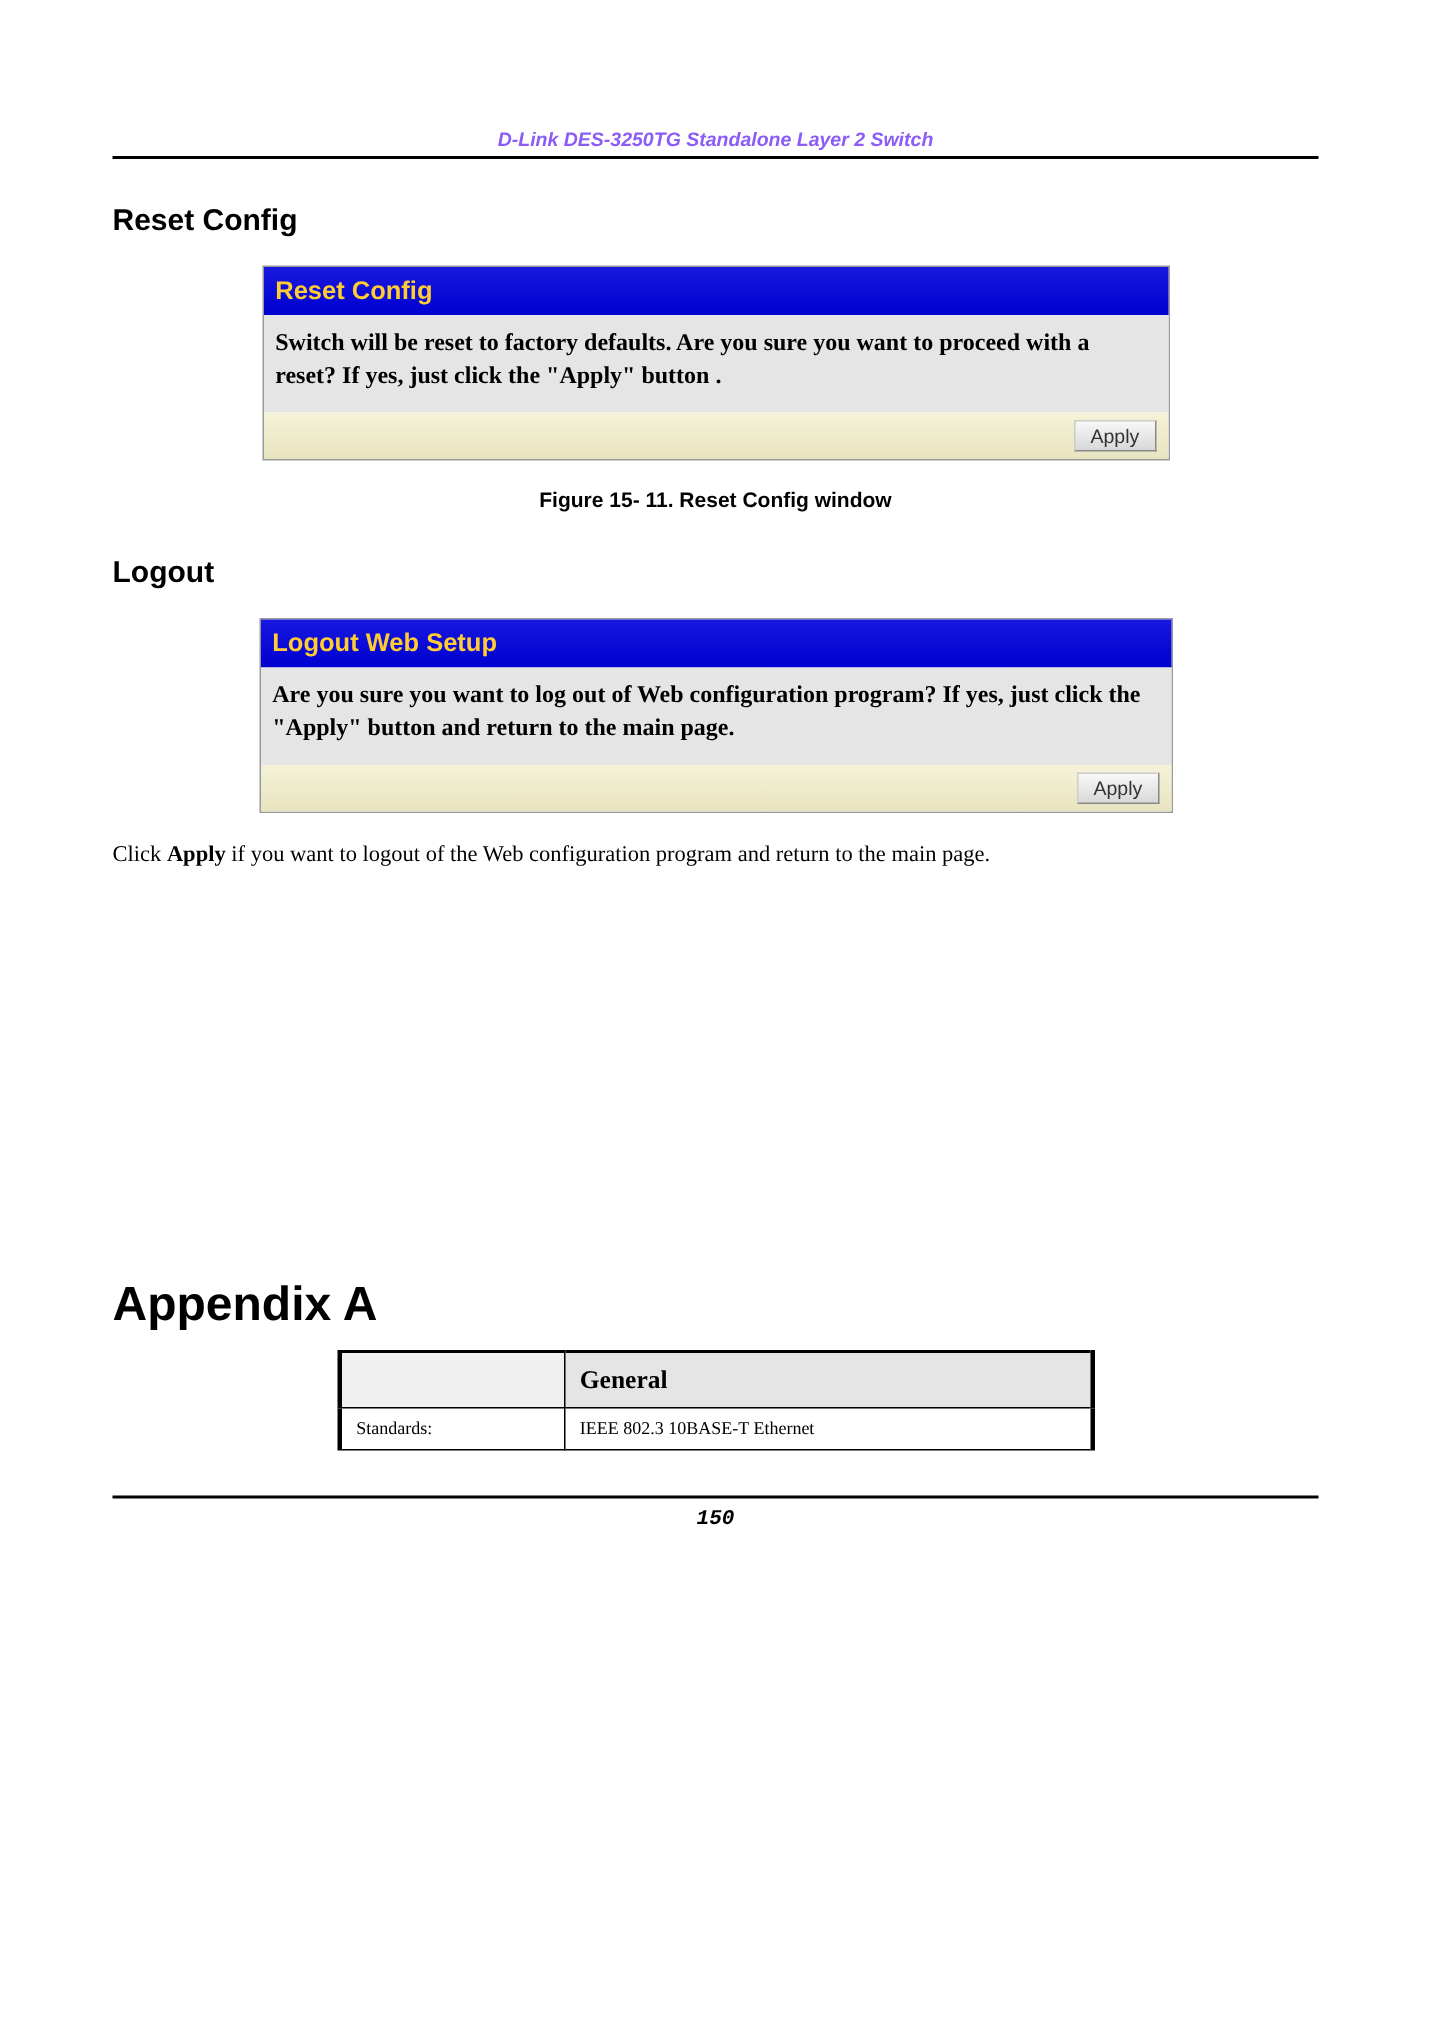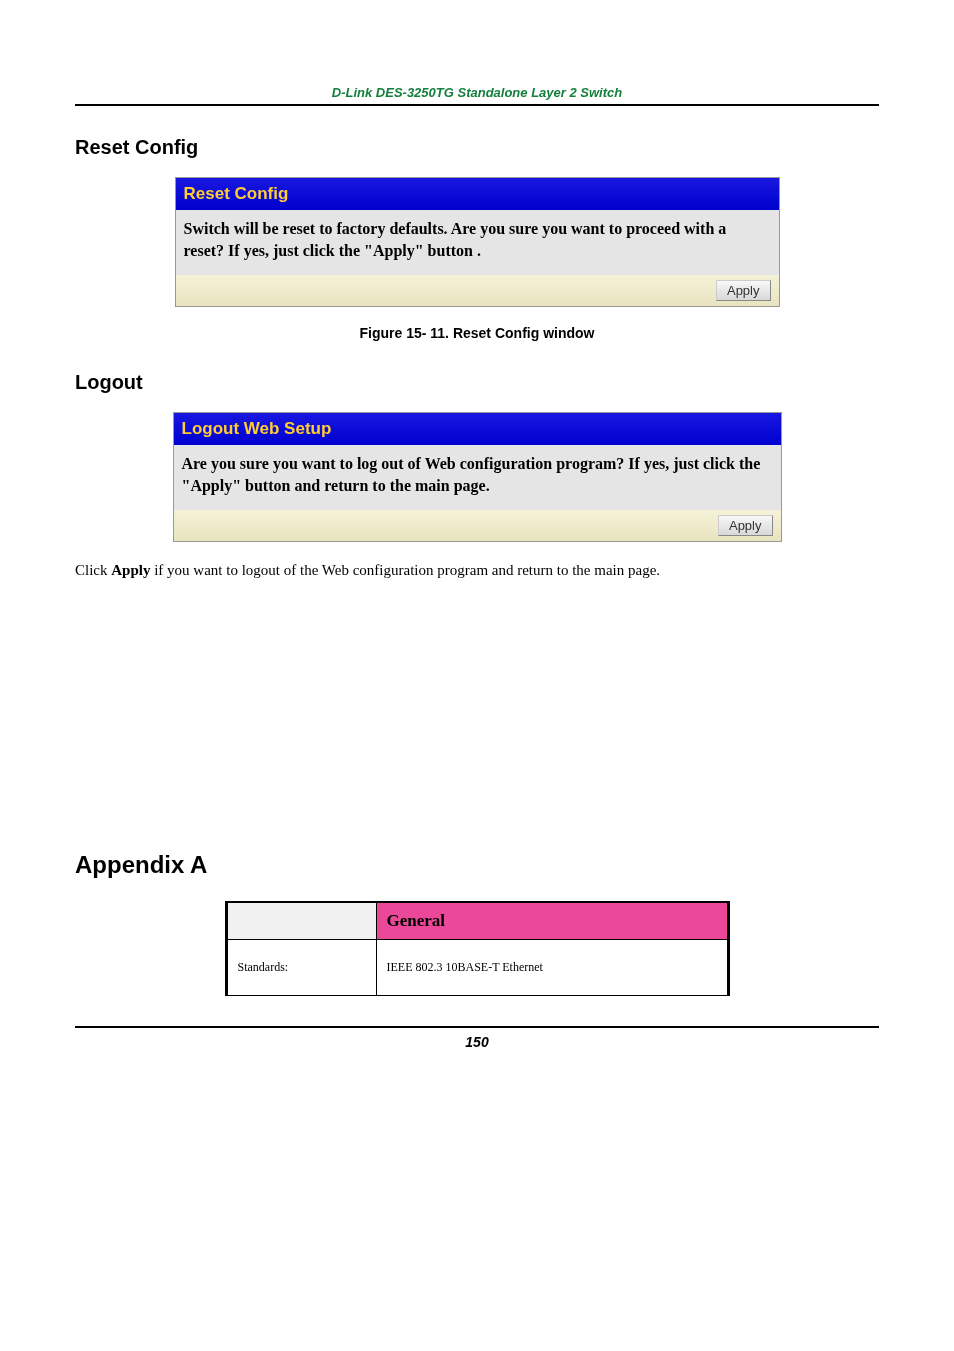--- a/index.html
+++ b/index.html
@@ -18,21 +18,21 @@
       padding: 0 75px;
     }
     .header-section {
       padding-top: 85px;
       text-align: center;
     }
     .header-text {
       font-style: italic;
       font-weight: bold;
       font-size: 13px;
-      color: #15803d;
+      color: #8b5cf6;
       font-family: Arial, sans-serif;
     }
     .header-rule {
       border: none;
       border-top: 2px solid #000;
       margin-top: 4px;
       margin-bottom: 30px;
     }
     .section-heading {
       font-weight: bold;
@@ -97,23 +97,23 @@
       font-size: 15px;
       margin-bottom: 20px;
       line-height: 1.4;
     }
     .paragraph .bold {
       font-weight: bold;
     }
     .appendix-title {
       font-family: Arial, sans-serif;
       font-weight: bold;
-      font-size: 24px;
+      font-size: 32px;
       margin-top: 270px;
-      margin-bottom: 22px;
+      margin-bottom: 12px;
     }
     .subsection-heading {
       font-family: Arial, sans-serif;
       font-weight: bold;
       font-size: 22px;
       margin-bottom: 20px;
     }
     .spec-table {
       width: 505px;
       margin: 0 auto;
@@ -125,52 +125,52 @@
       border-left: 1px solid #000;
       border-right: 1px solid #000;
       padding: 8px 10px;
     }
     .spec-table .header-row td:first-child {
       border-left: 3px solid #000;
       width: 150px;
       background: #f0f0f0;
     }
     .spec-table .header-row td:last-child {
-      background: #ec4899;
+      background: #e5e5e5;
       font-weight: bold;
       font-family: 'Times New Roman', serif;
       font-size: 17px;
       border-right: 3px solid #000;
     }
     .spec-table .data-row td {
       font-family: 'Times New Roman', serif;
       font-size: 12px;
       border-top: 1px solid #000;
-      padding: 20px 10px;
+      padding: 6px 10px;
     }
     .spec-table .data-row td:first-child {
       border-left: 3px solid #000;
     }
     .spec-table .data-row td:last-child {
       border-right: 3px solid #000;
     }
     .footer-section {
       margin-top: 30px;
     }
     .footer-rule {
       border: none;
       border-top: 2px solid #000;
       margin-bottom: 6px;
     }
     .page-number {
       text-align: center;
       font-style: italic;
       font-weight: bold;
       font-size: 14px;
-      font-family: Liberation Sans, sans-serif;
+      font-family: Liberation Mono, monospace;
     }
   </style>
 </head>
 <body>
 
 <div class="page">
 
   <div class="header-section">
     <div class="header-text">D-Link DES-3250TG Standalone Layer 2 Switch</div>
     <hr class="header-rule">

